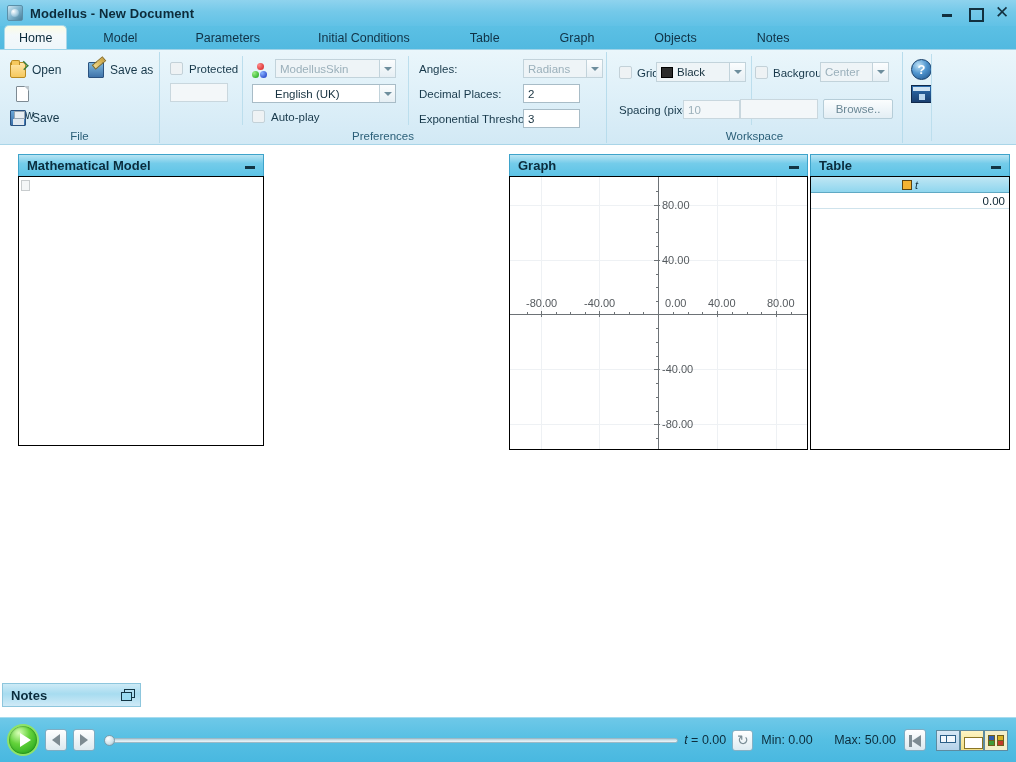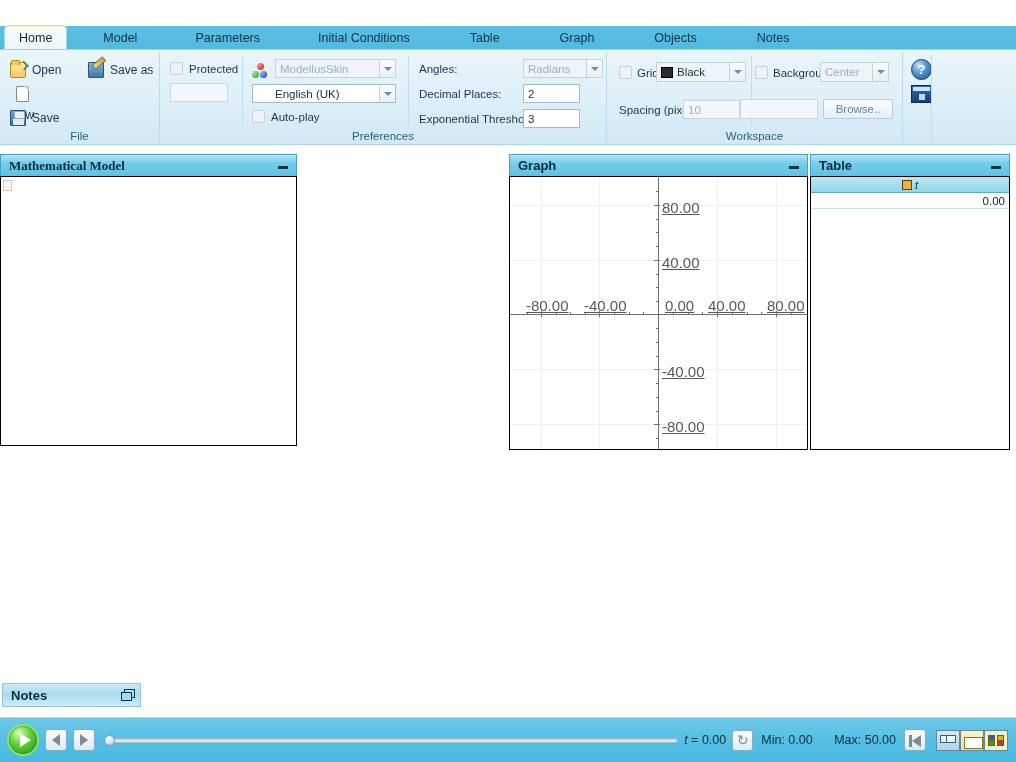--- a/index.html
+++ b/index.html
@@ -271,21 +271,21 @@
   .pb-restore::after {
     content: ""; position: absolute; left: 0px; top: 3px; width: 9px; height: 7px;
     border: 1px solid #123544; background: #9adcf2;
   }
   .panel-body {
     border: 1px solid #000000; background: #ffffff; overflow: hidden;
     position: relative;
   }
 
   
-  #panel-model { left: 0; top: 9px; width: 297px; height: 142px; font-family: Liberation Serif, serif; }
+  #panel-model { left: 18px; top: 9px; width: 246px; height: 142px; }
   #panel-model .panel-body { height: 270px; }
   .model-caret {
     position: absolute; left: 2px; top: 3px; width: 9px; height: 11px;
     border: 1px solid #c8ccce; background: #f4f6f7;
   }
 
   
   #panel-graph { left: 509px; top: 9px; width: 299px; }
   #panel-graph .panel-body { height: 274px; }
   .plot { position: absolute; inset: 0; background: #ffffff; }
@@ -294,22 +294,22 @@
   .gl-h { height: 1px; left: 0; right: 0; }
   .axis { position: absolute; background: #6d7276; }
   .axis-v { width: 1px; top: 0; bottom: 0; }
   .axis-h { height: 1px; left: 0; right: 0; }
   .tick { position: absolute; background: #6d7276; }
   .tick-v { width: 1px; height: 3px; }
   .tick-h { height: 1px; width: 3px; }
   .tick-major-v { width: 1px; height: 6px; }
   .tick-major-h { height: 1px; width: 6px; }
   .tlab {
-    position: absolute; font-size: 15px; color: #555a5e;
-    font-family: "Liberation Sans", sans-serif; white-space: nowrap; text-decoration: underline;
+    position: absolute; font-size: 11px; color: #555a5e;
+    font-family: "Liberation Sans", sans-serif; white-space: nowrap;
   }
 
   
   #panel-table { left: 810px; top: 9px; width: 200px; }
   #panel-table .panel-body { height: 274px; padding: 0; }
   .tbl-head {
     height: 16px; background: linear-gradient(to bottom, #bfe6f4 0%, #8fd6ee 100%);
     border-bottom: 1px solid #5fa9c4;
     display: flex; align-items: center; justify-content: center; gap: 3px;
   }
@@ -438,20 +438,29 @@
   .rb-grid .q1 { left: 3px; top: 4px; background: #2f5fb0; }
   .rb-grid .q2 { right: 3px; top: 4px; background: #d7b321; }
   .rb-grid .q3 { left: 3px; bottom: 4px; background: #3f9a38; }
   .rb-grid .q4 { right: 3px; bottom: 4px; background: #c23a2a; }
 </style>
 </head>
 <body>
 
 <div id="app">
 
+  <div class="titlebar">
+    <div class="title-icon"></div>
+    <div class="title-text">Modellus - New Document</div>
+    <div class="title-btns">
+      <div class="tb-btn tb-min"></div>
+      <div class="tb-btn tb-max"></div>
+      <div class="tb-btn tb-close">✕</div>
+    </div>
+  </div>
 
   <div class="tabstrip">
     <div class="tab active">
       <span>Home</span>
     </div>
     <div class="tab" style="margin-left:22px">
       <span>Model</span>
     </div>
     <div class="tab" style="margin-left:30px">
       <span>Parameters</span>

